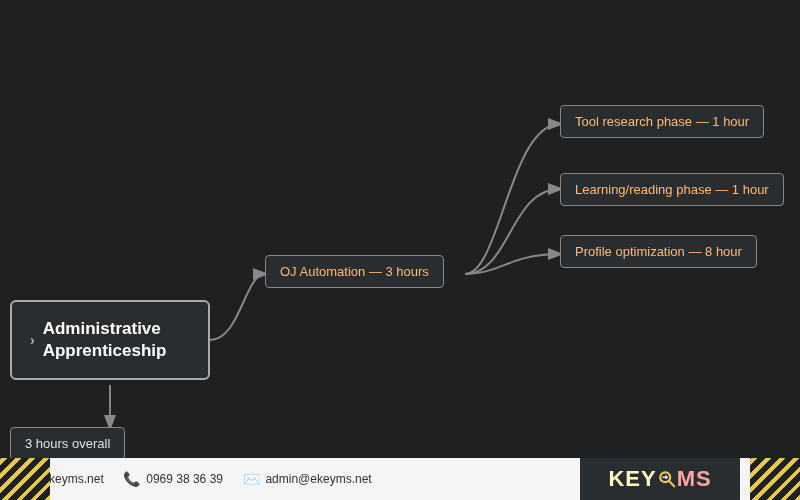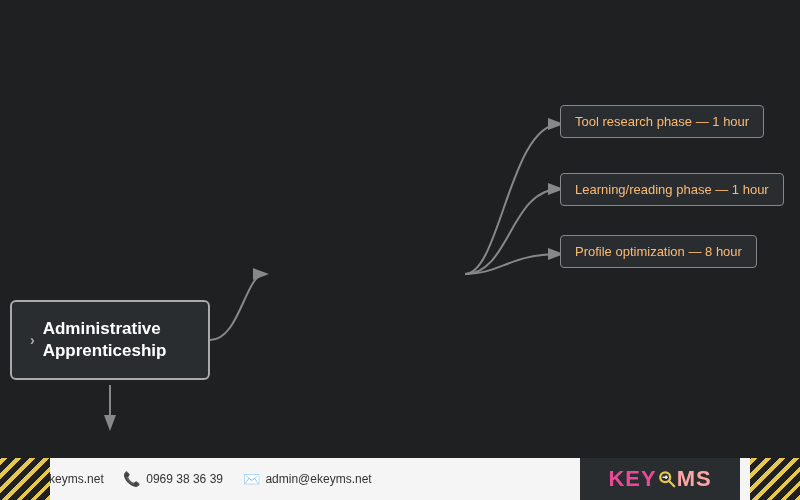--- a/index.html
+++ b/index.html
@@ -158,21 +158,21 @@
       color: #fff;
       font-size: 22px;
       font-weight: bold;
       letter-spacing: 1px;
       display: flex;
       align-items: center;
       gap: 0;
     }
 
     .logo-key {
-      color: #ec4899;
+      color: #fef9c3;
       font-weight: 900;
     }
 
     .logo-ms {
       color: #fca5a5;
       font-weight: 700;
     }
 
   </style>
 </head>
@@ -198,33 +198,39 @@
       </marker>
     </defs>
   </svg>
 
   <div class="node-root" style="left: 10px; top: 300px; height: 80px;">
     <span class="chevron">›</span>
     <span style="white-space: pre-line;">Administrative
 Apprenticeship</span>
   </div>
 
+  <div class="node" style="left: 265px; top: 255px;">
+    <span>OJ Automation — 3 hours</span>
+  </div>
 
   <div class="node" style="left: 560px; top: 105px;">
     <span>Tool research phase — 1 hour</span>
   </div>
 
   <div class="node" style="left: 560px; top: 173px; align-items: center;">
     <span>Learning/reading phase — 1 hour</span>
   </div>
 
   <div class="node" style="left: 560px; top: 235px;">
     <span>Profile optimization — 8 hour</span>
   </div>
 
+  <div class="node-hours" style="left: 10px; top: 427px;">
+    <span>3 hours overall</span>
+  </div>
 
   <div class="footer">
 
     <div class="hatch-left"></div>
 
     <div class="footer-left">
       <div class="footer-item">
         <span class="footer-icon">🌐</span>
         <span>ekeyms.net</span>
       </div>

